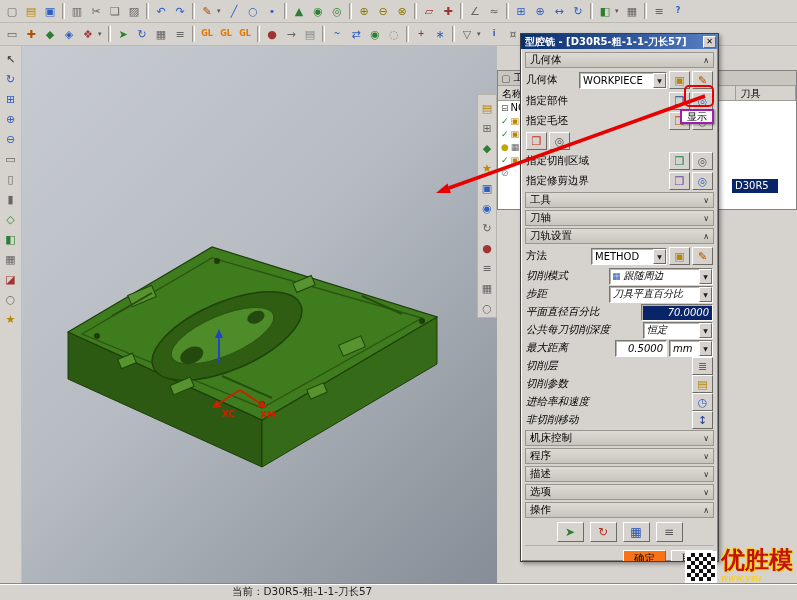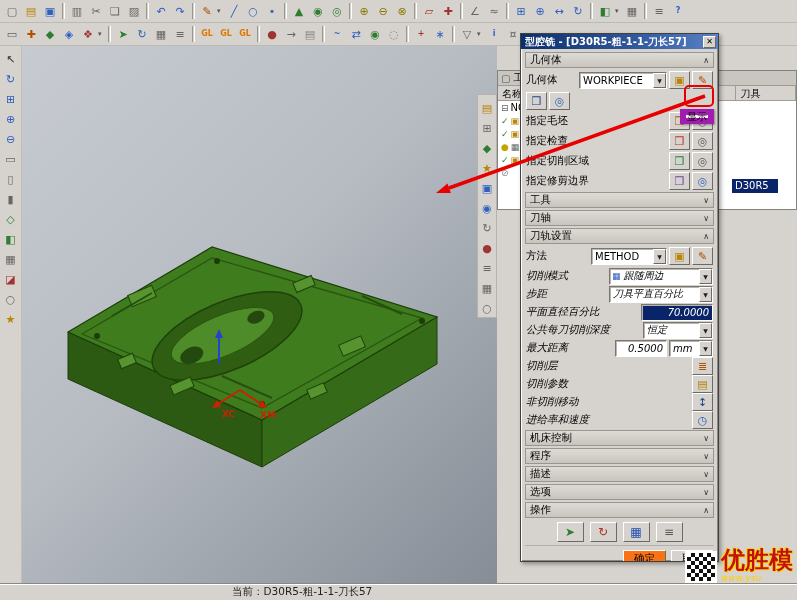--- a/index.html
+++ b/index.html
@@ -79,21 +79,21 @@
   .pbtn.ok { background:#f97316; border-color:#fff #5e7a52 #5e7a52 #fff; }
   .c-blue { color:#2f5fbf; } .c-orange { color:#b05000; } .c-green { color:#208040; }
   .c-red { color:#c03020; } .c-purple { color:#7040a0; } .c-gray { color:#555; }
   .c-gold { color:#b8860b; } .c-navy { color:#203f8f; }
 
   
   .redbox { position:absolute; left:684px; top:85px; width:30px; height:22px; border:2px solid #e80000;
             border-radius:5px; z-index:5; pointer-events:none; }
   .arrow-svg { position:absolute; left:0; top:0; width:797px; height:600px; z-index:5; pointer-events:none; }
   .tooltip { position:absolute; left:680px; top:109px; width:34px; height:15px; background:#ffffff;
-             border:6px solid #a21caf; box-shadow:1px 1px 2px rgba(0,0,0,.35); font-size:10px;
+             border:2px solid #a21caf; box-shadow:1px 1px 2px rgba(0,0,0,.35); font-size:10px;
              display:flex; align-items:center; justify-content:center; z-index:6; }
 
   
   .watermark { position:absolute; right:0; bottom:17px; width:112px; height:42px; display:flex;
                align-items:flex-end; gap:4px; z-index:6; overflow:hidden; }
   .qr { width:32px; height:32px; border:2px solid #fff;
         background:repeating-conic-gradient(#111 0% 25%, #fff 0% 50%) 0 0/8px 8px; flex:0 0 32px; }
   .wm-txt { display:flex; flex-direction:column; overflow:hidden; }
   .wm-brand { font-size:24px; font-weight:bold; color:#c01212; line-height:26px; white-space:nowrap;
               text-shadow:1px 1px 0 #ffd400, -1px -1px 0 #ffd400; }
@@ -324,30 +324,30 @@
       <div class="drow tall">
         <span class="lbl">几何体</span>
         <span class="combo" style="width:88px">
           <span class="ct">WORKPIECE</span>
           <span class="ca">▼</span>
         </span>
         <span class="ibtn c-gold">▣</span>
         <span class="ibtn c-orange">✎</span>
       </div>
       <div class="drow">
+        <span class="lbl">指定部件</span>
         <span class="ibtn c-navy">❒</span>
         <span class="ibtn c-blue">◎</span>
       </div>
       <div class="drow">
         <span class="lbl">指定毛坯</span>
         <span class="ibtn c-orange">❒</span>
         <span class="ibtn c-gray">◎</span>
       </div>
       <div class="drow">
-        <span class="lbl">指定检查</span>
         <span class="ibtn c-red">❒</span>
         <span class="ibtn c-gray">◎</span>
       </div>
       <div class="drow">
         <span class="lbl">指定切削区域</span>
         <span class="ibtn c-green">❒</span>
         <span class="ibtn c-gray">◎</span>
       </div>
       <div class="drow">
         <span class="lbl">指定修剪边界</span>
@@ -413,26 +413,26 @@
       </div>
       <div class="drow slim">
         <span class="lbl">切削层</span>
         <span class="ibtn c-orange">≣</span>
       </div>
       <div class="drow slim">
         <span class="lbl">切削参数</span>
         <span class="ibtn c-gold">▤</span>
       </div>
       <div class="drow slim">
+        <span class="lbl">进给率和速度</span>
+        <span class="ibtn c-blue">◷</span>
+      </div>
+      <div class="drow slim">
         <span class="lbl">非切削移动</span>
         <span class="ibtn c-navy">↕</span>
-      </div>
-      <div class="drow slim">
-        <span class="lbl">进给率和速度</span>
-        <span class="ibtn c-blue">◷</span>
       </div>
 
       <div class="sec-h">
         <span>机床控制</span>
         <span class="chev">∨</span>
       </div>
       <div class="sec-h">
         <span>程序</span>
         <span class="chev">∨</span>
       </div>

